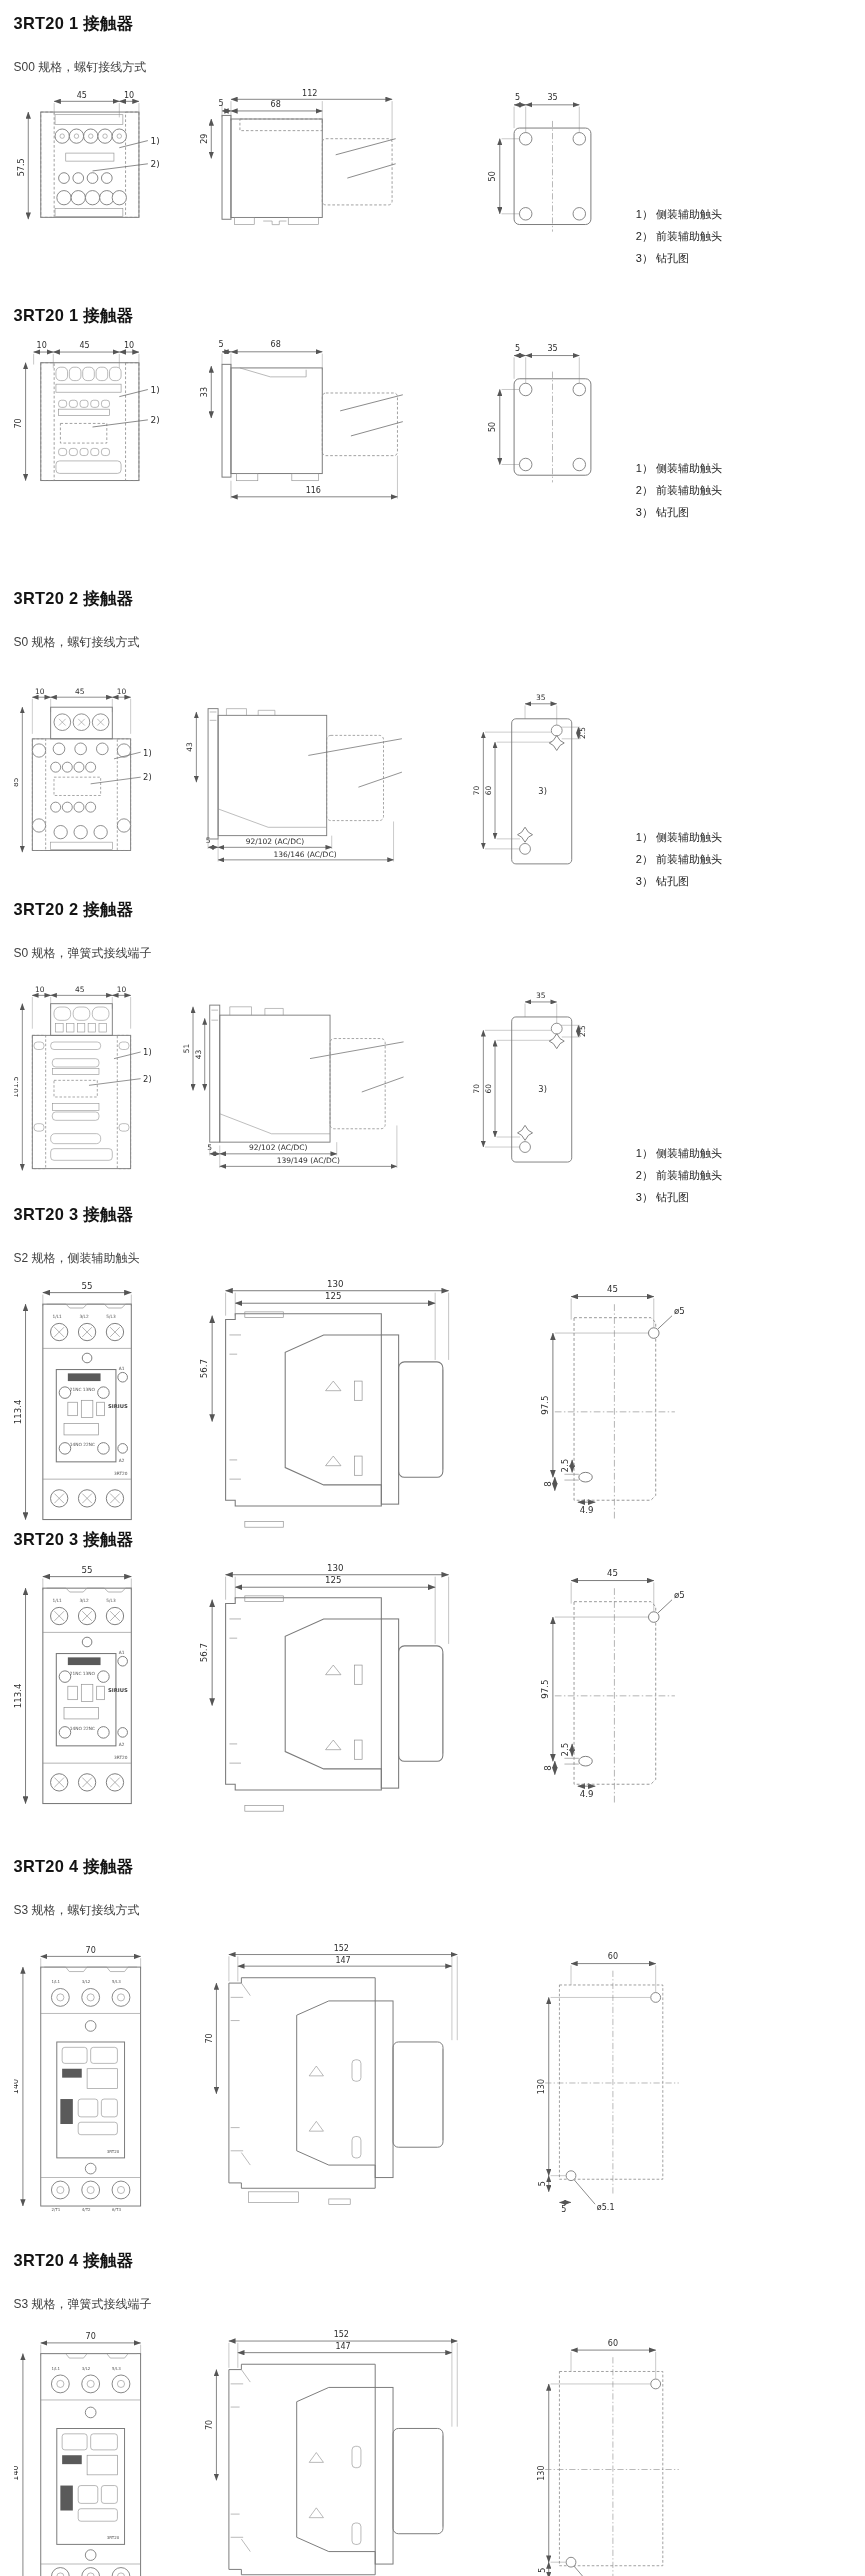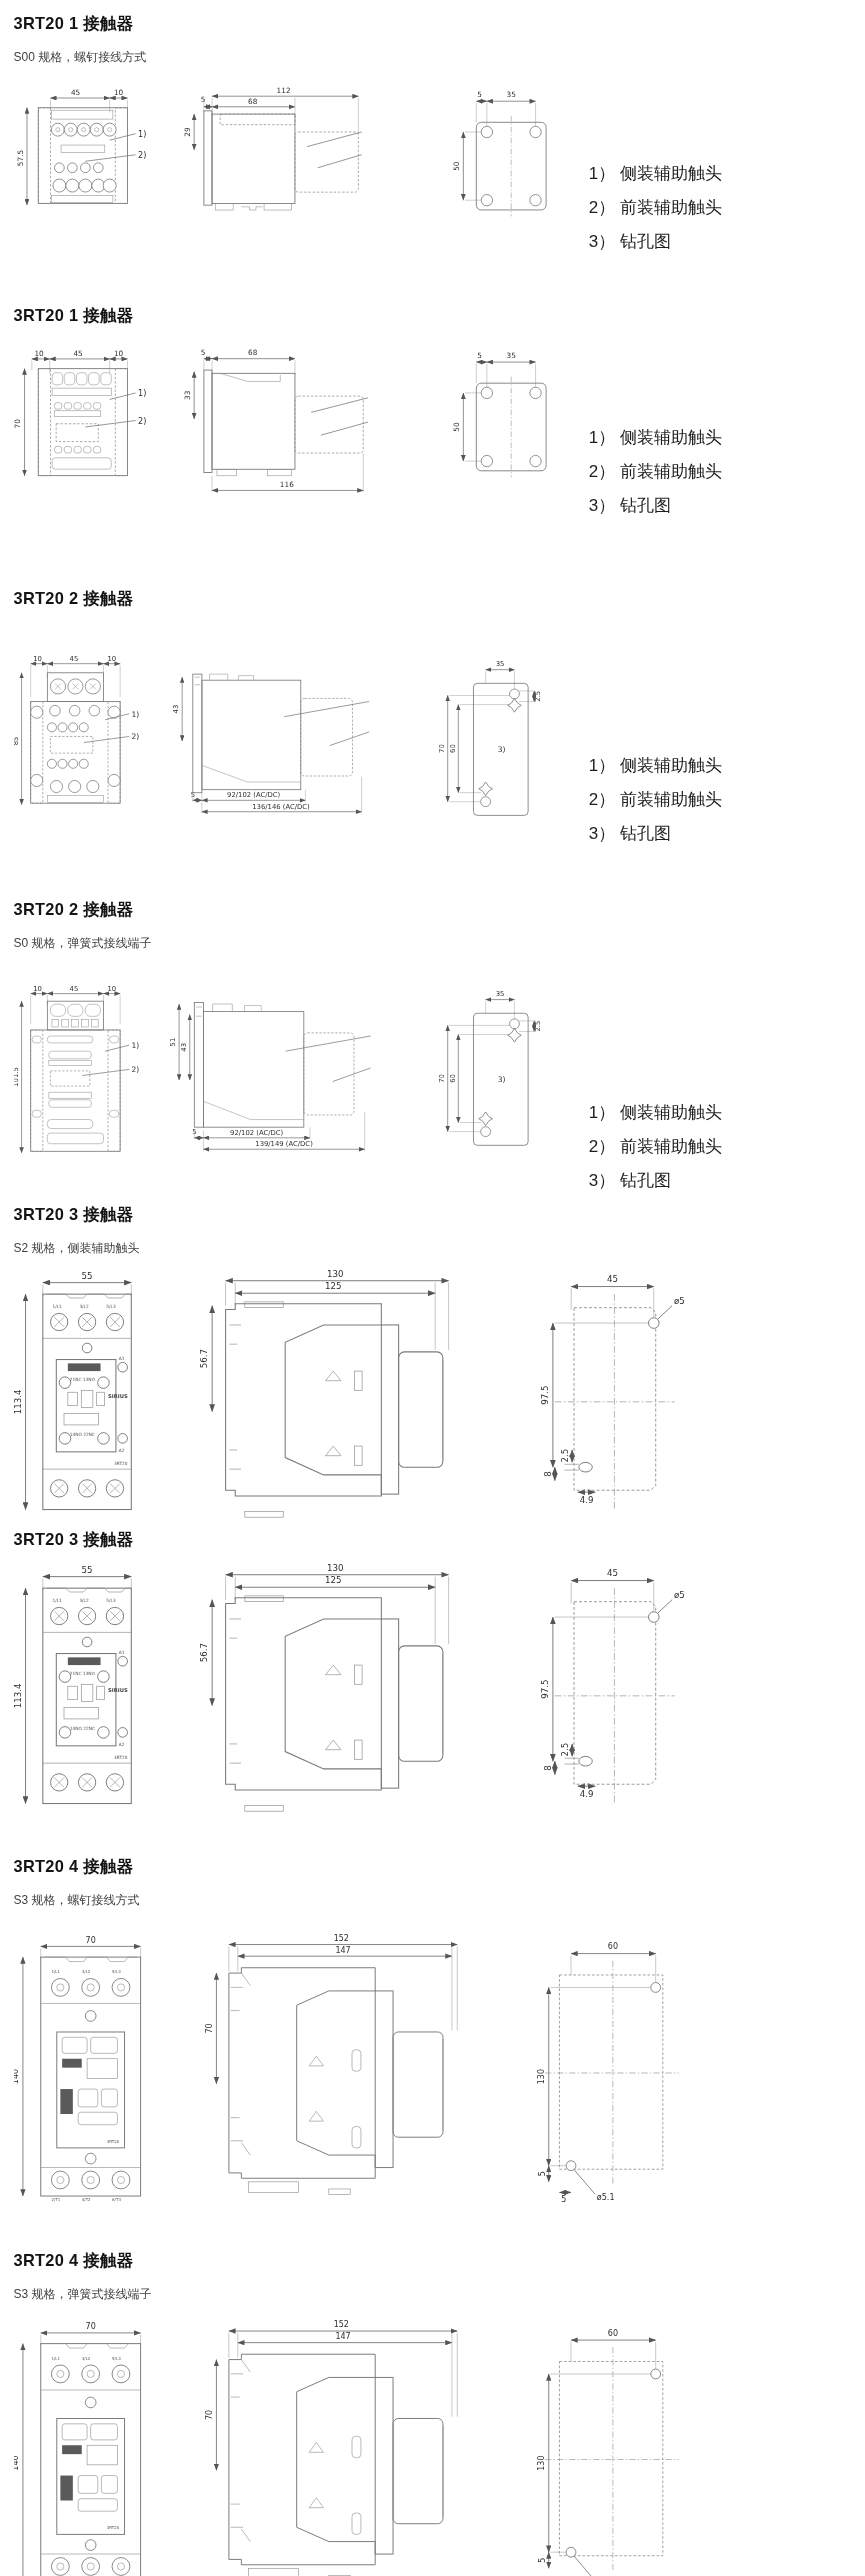--- a/index.html
+++ b/index.html
@@ -2,23 +2,23 @@
 <html><head>
 <meta charset="utf-8">
 <style>
   html,body{margin:0;padding:0;background:#fff;}
   body{width:866px;font-family:"Liberation Sans","DejaVu Sans",sans-serif;color:#222;}
   .page{width:722px;min-height:2576px;background:#fff;position:relative;padding-top:5.8px;box-sizing:border-box;}
   .sec{padding:7.7px 0 0 13.5px;box-sizing:border-box;position:relative;}
   .sec-a{height:292px}.sec-b{height:283px}.sec-c{height:311px}.sec-d{height:305px}
   .sec-e{height:325px}.sec-f{height:327px}.sec-g{height:394px}.sec-h{height:317px}
   h2.t{margin:0;font-size:16.4px;font-weight:bold;color:#141414;letter-spacing:0.3px;}
-  .st{margin-top:14px;font-size:12px;color:#3f3f3f;}
+  .st{margin-top:24px;font-size:12px;color:#3f3f3f;}
   .row{display:flex;align-items:flex-end;margin-top:3.8px;}
-  .legend{font-size:17px;color:#1e1e1e;line-height:2.0;margin-top:27px;white-space:nowrap;}
+  .legend{font-size:11px;color:#1e1e1e;line-height:2.0;margin-top:27px;white-space:nowrap;}
   svg{display:block;}
   .o{fill:none;stroke:#7a7a7a;stroke-width:1.1;}
   .od{fill:none;stroke:#8a8a8a;stroke-width:.9;stroke-dasharray:3 2.2;}
   .thin{fill:none;stroke:#8f8f8f;stroke-width:.7;}
   .dd{fill:none;stroke:#8f8f8f;stroke-width:.7;stroke-dasharray:7 2.5 1.5 2.5;}
   .dim{stroke:#555;stroke-width:.8;marker-start:url(#ar);marker-end:url(#ar);}
   .ext{stroke:#999;stroke-width:.6;}
   .lead{stroke:#6f6f6f;stroke-width:.9;fill:none;}
   .c{fill:#fff;stroke:#7a7a7a;stroke-width:1;}
   .dt{font:9px "DejaVu Sans",sans-serif;fill:#2e2e2e;}
@@ -249,20 +249,21 @@
     <div class="legend" style="margin-left:25px">
       <div>1） 侧装辅助触头</div>
       <div>2） 前装辅助触头</div>
       <div>3） 钻孔图</div>
     </div>
   </div>
 </section>
 
 <section class="sec sec-c">
   <h2 class="t">3RT20 2 接触器</h2>
+  <div class="st">S0 规格，螺钉接线方式</div>
   <div class="row" style="margin-top:17.3px">
     <svg width="169" height="223" viewBox="0 0 176 232">
       <g>
         <line class="dim" x1="22" y1="16" x2="44" y2="16"></line>
             <line class="dim" x1="44" y1="16" x2="118" y2="16"></line>
             <line class="dim" x1="118" y1="16" x2="140" y2="16"></line>
         <line class="ext" x1="22" y1="18" x2="22" y2="60"></line>
             <line class="ext" x1="44" y1="18" x2="44" y2="34"></line>
             <line class="ext" x1="118" y1="18" x2="118" y2="34"></line>
             <line class="ext" x1="140" y1="18" x2="140" y2="60"></line>

